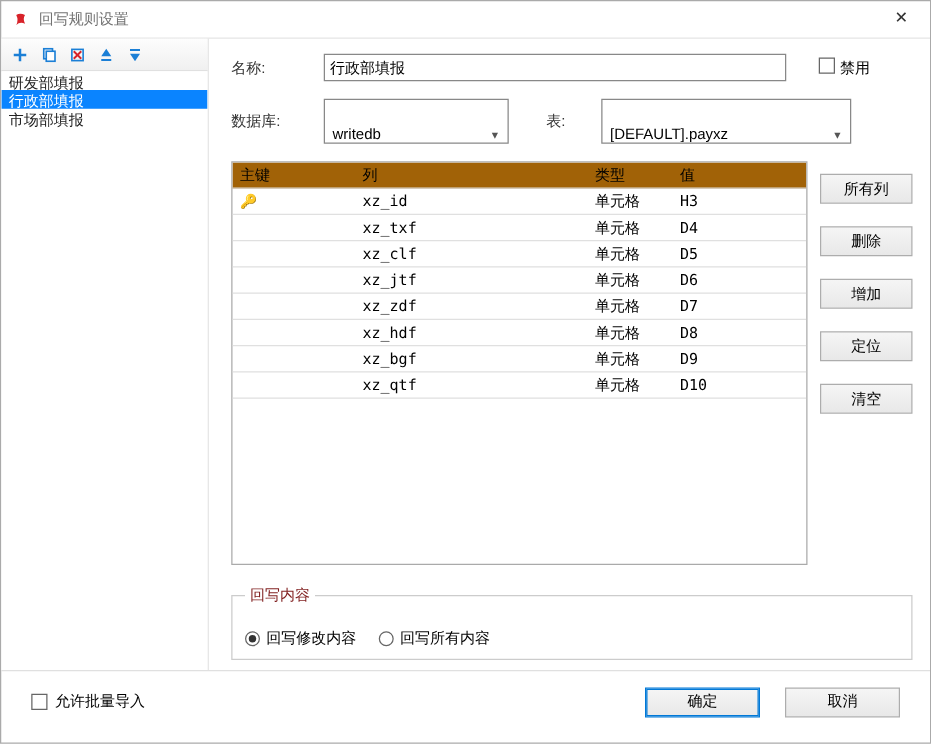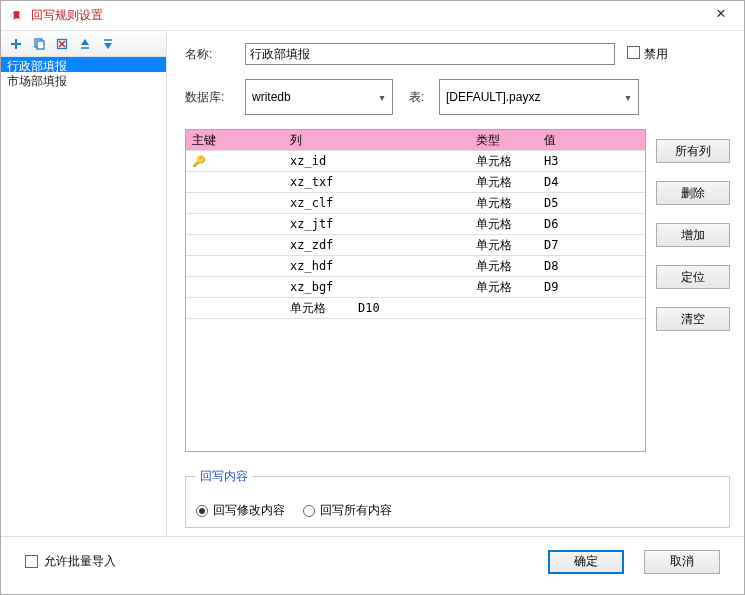--- a/index.html
+++ b/index.html
@@ -1,72 +1,72 @@
 <!DOCTYPE html>
 <html><head>
 <meta charset="utf-8">
 <style>
 * { box-sizing: border-box; margin: 0; padding: 0; font-family: "Microsoft YaHei", "SimSun", sans-serif; font-size: 12px; }
 body { background: #fff; width: 745px; height: 595px; border: 1px solid #aaa; overflow: hidden; }
 
 
 .titlebar { height: 30px; display: flex; align-items: center; padding: 0 8px; border-bottom: 1px solid #e5e5e5; }
 .titlebar .logo { width: 16px; height: 16px; margin-right: 6px; display: flex; align-items: center; justify-content: center; }
-.titlebar .title { flex: 1; color: #b91c1c; }
+.titlebar .title { flex: 1; color: #737373; }
 .titlebar .close { width: 30px; height: 20px; text-align: center; cursor: pointer; font-size: 13px; color: #333; }
 
 
 .main { display: flex; height: 505px; }
 
 
 .left { width: 166px; border-right: 1px solid #e0e0e0; display: flex; flex-direction: column; }
 .toolbar { height: 26px; display: flex; align-items: center; padding: 2px 4px; gap: 1px; border-bottom: 1px solid #e0e0e0; background: linear-gradient(#fdfdfd,#f0f0f0); }
 .toolbar .tbtn { width: 22px; height: 22px; display: flex; align-items: center; justify-content: center; cursor: pointer; border-radius: 2px; }
 .list { flex: 1; overflow: auto; background: #fff; }
 .list .item { padding: 2px 6px; cursor: pointer; color: #222; line-height: 15px; height: 15px; }
 .list .item.selected { background: #0a84ff; color: #fff; }
 
 
 .right { flex: 1; padding: 12px 14px 8px 18px; display: flex; flex-direction: column; }
-.formrow { display: flex; align-items: center; margin-bottom: 14px; gap: 4px; }
+.formrow { display: flex; align-items: center; margin-bottom: 14px; gap: 18px; }
 .formrow .lbl { width: 56px; color: #333; }
 .formrow input[type=text] { height: 22px; border: 1px solid #888; padding: 0 4px; background: #fff; font-size: 12px; }
 .formrow .chkwrap { display: flex; align-items: flex-start; gap: 4px; margin-left: 8px; }
 .chkbox { width: 13px; height: 13px; border: 1px solid #666; background: #fff; cursor: pointer; }
-.select { height: 36px; border: 1px solid #888; background: #fff; display: flex; align-items: center; padding: 0 2px 0 6px; cursor: pointer; font-family: Consolas, monospace; font-size: 12px; }
+.select { height: 36px; border: 1px solid #888; background: #fff; display: flex; align-items: flex-end; padding: 0 2px 0 6px; cursor: pointer; font-family: Consolas, monospace; font-size: 12px; }
 .select .sval { flex: 1; }
 .select .sarrow { width: 16px; text-align: center; color: #555; font-size: 10px; }
 
 
 .tablewrap { flex: 1; display: flex; gap: 10px; margin-bottom: 10px; min-height: 0; }
 .tbl { flex: 1; border: 1px solid #aaa; background: #fff; overflow: hidden; display: flex; flex-direction: column; }
 .tbl-row { display: flex; height: 21px; align-items: center; border-bottom: 1px solid #e0e0e0; }
-.tbl-row.header { font-weight: normal; background: #f9a8d4; }
+.tbl-row.header { font-weight: normal; background: #a16207; }
 .tbl-row .c1 { width: 100px; padding-left: 6px; display: flex; align-items: center; }
 .tbl-row .c2 { width: 186px; padding-left: 4px; font-family: Consolas, monospace; }
 .tbl-row .c3 { width: 68px; padding-left: 4px; }
 .tbl-row .c4 { flex: 1; padding-left: 4px; font-family: Consolas, monospace; }
 .keyicon { color: #999; font-size: 11px; }
 .sidebtns { width: 74px; display: flex; flex-direction: column; gap: 18px; margin-top: 10px; }
 .sidebtns .sp { height: 60px; }
 .sbtn { height: 24px; border: 1px solid #adadad; background: linear-gradient(#f5f5f5,#e8e8e8); cursor: pointer; display: flex; align-items: center; justify-content: center; }
 .sbtn.tall { height: 36px; text-align: center; line-height: 14px; white-space: pre; }
 
 
 fieldset { border: 1px solid #ccc; padding: 6px 10px 8px; margin-top: 6px; }
-fieldset legend { padding: 0 4px; color: #1d4ed8; }
+fieldset legend { padding: 0 4px; color: #7f1d1d; }
 .radios { display: flex; gap: 18px; align-items: center; flex-wrap: wrap; }
 .radio { display: flex; align-items: center; gap: 5px; cursor: pointer; margin-top: 11px; }
 .radio .rdot { width: 12px; height: 12px; border: 1px solid #666; border-radius: 50%; background: #fff; display: flex; align-items: center; justify-content: center; }
 .radio.checked .rdot::after { content: ""; width: 6px; height: 6px; background: #333; border-radius: 50%; }
 
 
 .footer { height: 50px; border-top: 1px solid #e0e0e0; display: flex; align-items: center; padding: 0 24px; }
 .footer .fill { flex: 1; }
-.footer .fbtn { width: 76px; height: 24px; border: 1px solid #adadad; background: linear-gradient(#f5f5f5,#e8e8e8); cursor: pointer; display: flex; align-items: center; justify-content: center; margin-left: 20px; }
+.footer .fbtn { width: 92px; height: 24px; border: 1px solid #adadad; background: linear-gradient(#f5f5f5,#e8e8e8); cursor: pointer; display: flex; align-items: center; justify-content: center; margin-left: 20px; }
 .footer .fbtn.primary { border-color: #0078d7; box-shadow: 0 0 0 1px #0078d7 inset; }
 
 svg { display: block; }
 </style>
 </head>
 <body>
 
 <div class="titlebar">
   <span class="logo">
     <svg width="14" height="14" viewBox="0 0 14 14">
@@ -107,20 +107,21 @@
           </svg>
         </span>
       <span class="tbtn">
           <svg width="14" height="14">
             <line x1="3" y1="3" x2="11" y2="3" stroke="#1b7fd6" stroke-width="1.5"></line>
             <path d="M7 12 L11 6 L3 6 Z" fill="#1b7fd6"></path>
           </svg>
         </span>
     </div>
     <div class="list">
+      <div class="item">研发部填报</div>
       <div class="item selected">行政部填报</div>
       <div class="item">市场部填报</div>
     </div>
   </div>
 
   <div class="right">
     <div class="formrow">
       <span class="lbl">名称:</span>
       <input type="text" style="width: 370px;" value="行政部填报">
       <span class="chkwrap">
@@ -188,20 +189,21 @@
             <span class="c4">D8</span>
           </div>
         <div class="tbl-row">
             <span class="c1"></span>
             <span class="c2">xz_bgf</span>
             <span class="c3">单元格</span>
             <span class="c4">D9</span>
           </div>
         <div class="tbl-row">
             <span class="c1"></span>
+            <span class="c2">xz_qtf</span>
             <span class="c3">单元格</span>
             <span class="c4">D10</span>
           </div>
       </div>
       <div class="sidebtns">
         <div class="sbtn">所有列</div>
         <div class="sbtn">删除</div>
         <div class="sbtn">增加</div>
         <div class="sbtn">定位</div>
         <div class="sbtn">清空</div>

